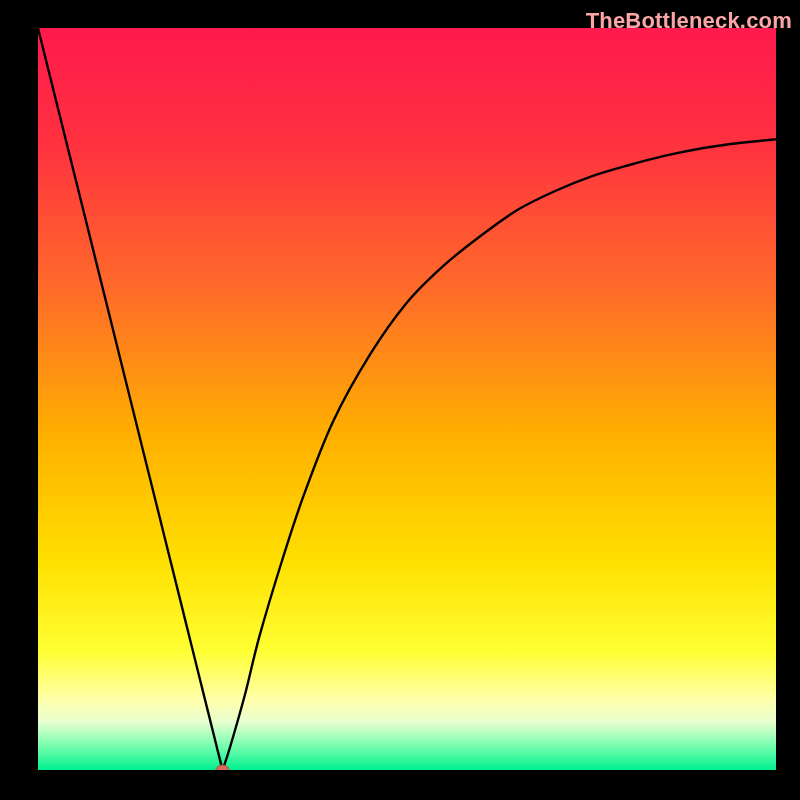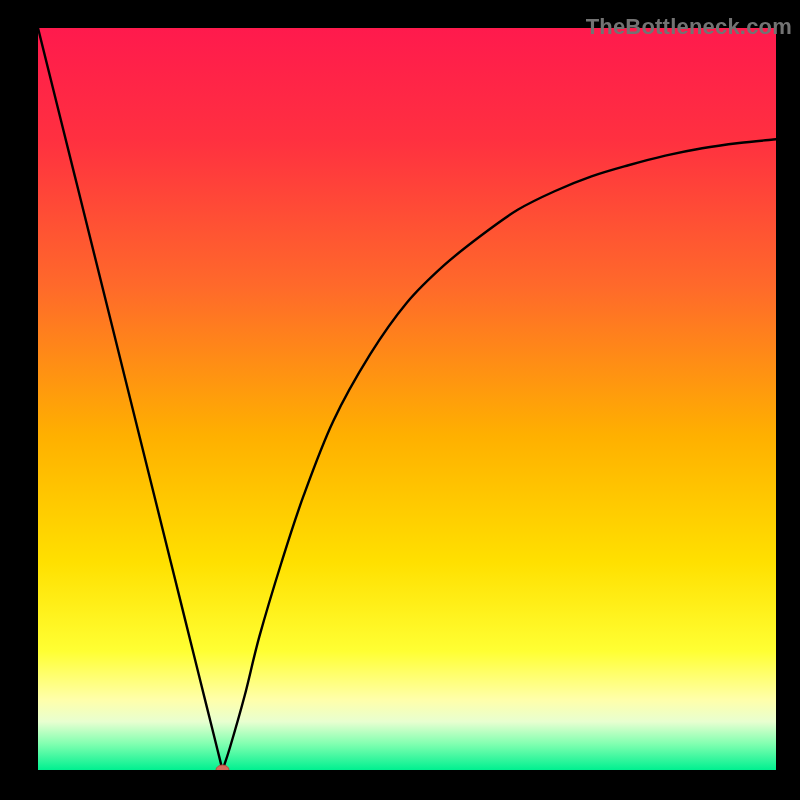--- a/index.html
+++ b/index.html
@@ -12,25 +12,25 @@
     font-family: Arial, Helvetica, sans-serif;
   }
   .frame {
     position: relative;
     width: 800px;
     height: 800px;
     background: #000;
   }
   .watermark {
     position: absolute;
-    top: 14px;
+    top: 8px;
     right: 8px;
     font-size: 22px;
     font-weight: 600;
-    color: #737373;
+    color: #fca5a5;
     letter-spacing: 0.2px;
     z-index: 5;
   }
   svg {
     position: absolute;
     top: 0;
     left: 0;
   }
 </style>
 </head>

